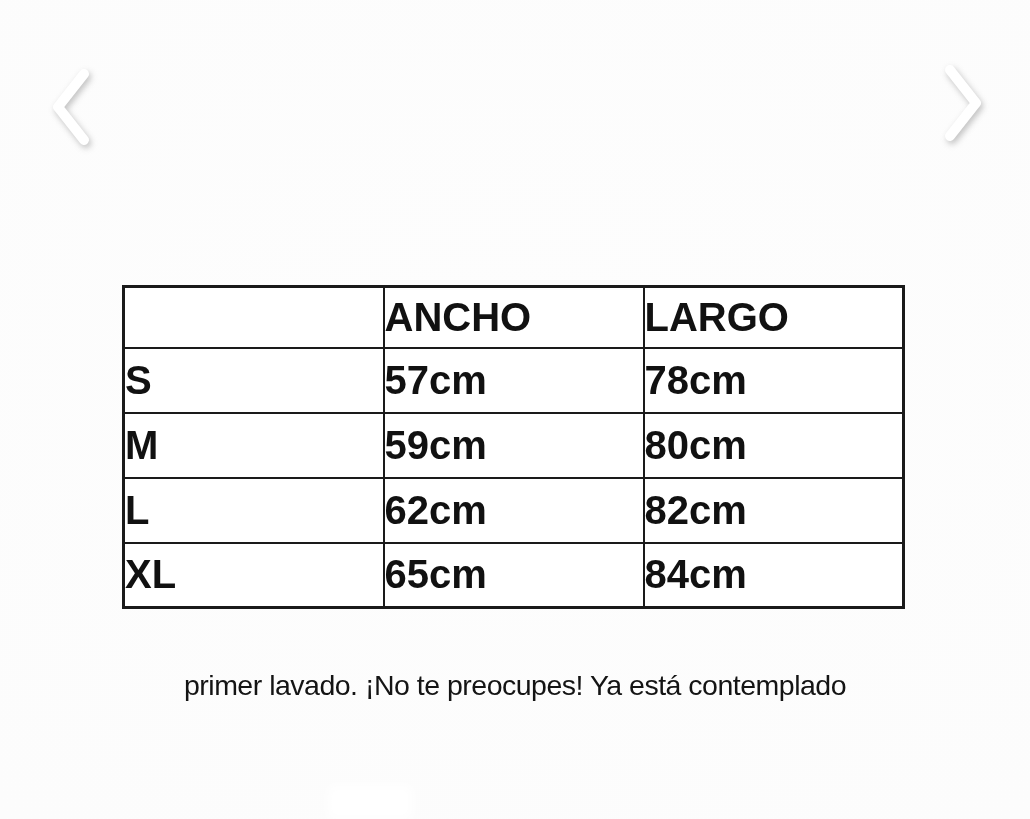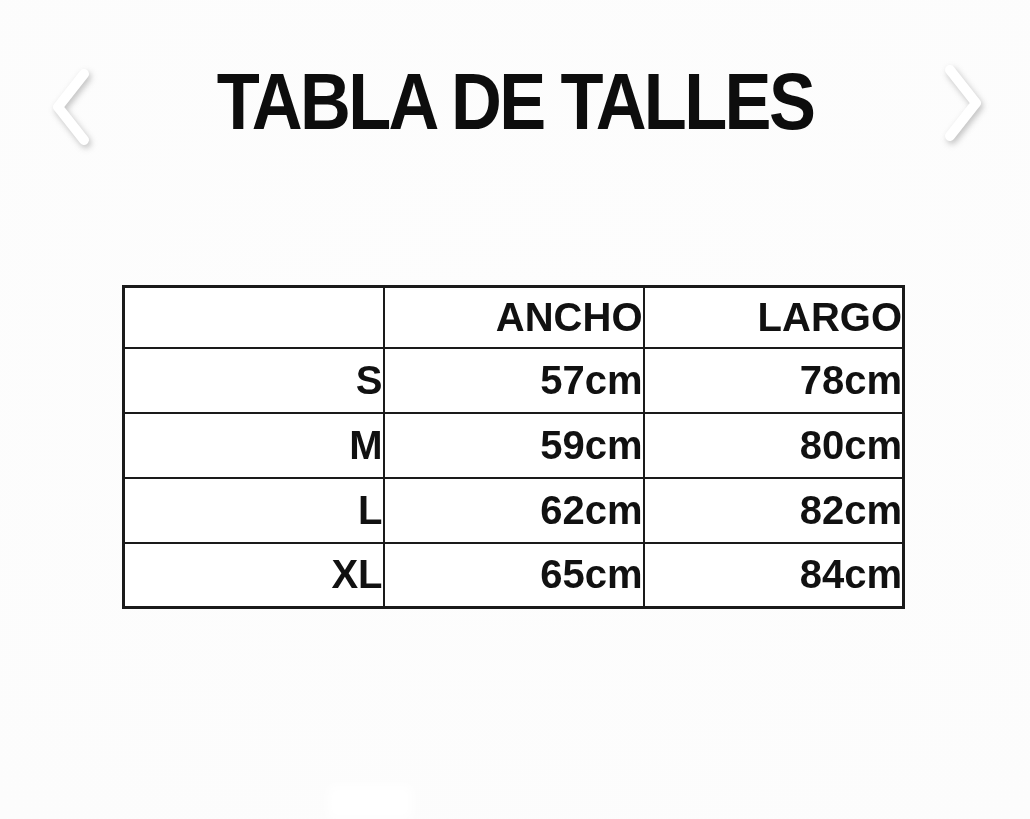--- a/index.html
+++ b/index.html
@@ -30,21 +30,21 @@
   .nav-btn svg{display:block;filter:drop-shadow(2px 3px 3px rgba(120,120,120,0.45));}
   .size-table{
     position:absolute;left:122px;top:285px;
     width:783px;height:323px;
     border-collapse:collapse;table-layout:fixed;
     background:#fff;
     color:#111;
   }
   .size-table td,.size-table th{
     border:2px solid #1a1a1a;
-    text-align:right;vertical-align:middle;
+    text-align:left;vertical-align:middle;
     font-size:40px;
     padding:0;
   }
   .size-table{border:3px solid #1a1a1a;}
   .size-table th{font-weight:bold;}
   .size-table td.size-label{font-weight:bold;}
   .size-table td.value{font-weight:bold;}
   .size-table tr.header-row{height:61px;}
   .size-table tr.data-row{height:65px;}
   .note{
@@ -62,23 +62,20 @@
 <body>
 
 <div class="slide">
 
   <button class="nav-btn prev" aria-label="previous">
     <svg width="60" height="86" viewBox="0 0 60 86">
       <polyline points="42,10 16,43 42,76" fill="none" stroke="#ffffff" stroke-width="10" stroke-linecap="round" stroke-linejoin="round"></polyline>
     </svg>
   </button>
 
-  <div class="title">
-    <span class="title-inner">TABLA DE TALLES</span>
-  </div>
 
   <button class="nav-btn next" aria-label="next">
     <svg width="60" height="86" viewBox="0 0 60 86">
       <polyline points="18,10 44,43 18,76" fill="none" stroke="#ffffff" stroke-width="10" stroke-linecap="round" stroke-linejoin="round"></polyline>
     </svg>
   </button>
 
   <table class="size-table">
     <tbody>
       <tr class="header-row">
@@ -103,17 +100,18 @@
       </tr>
       <tr class="data-row">
         <td class="size-label">XL</td>
         <td class="value">65cm</td>
         <td class="value">84cm</td>
       </tr>
     </tbody>
   </table>
 
   <div class="note">
+    <div>primer lavado. ¡No te preocupes! Ya está contemplado</div>
   </div>
 
   <div class="bottom-white-patch"></div>
 
 </div>
 
 </body></html>

